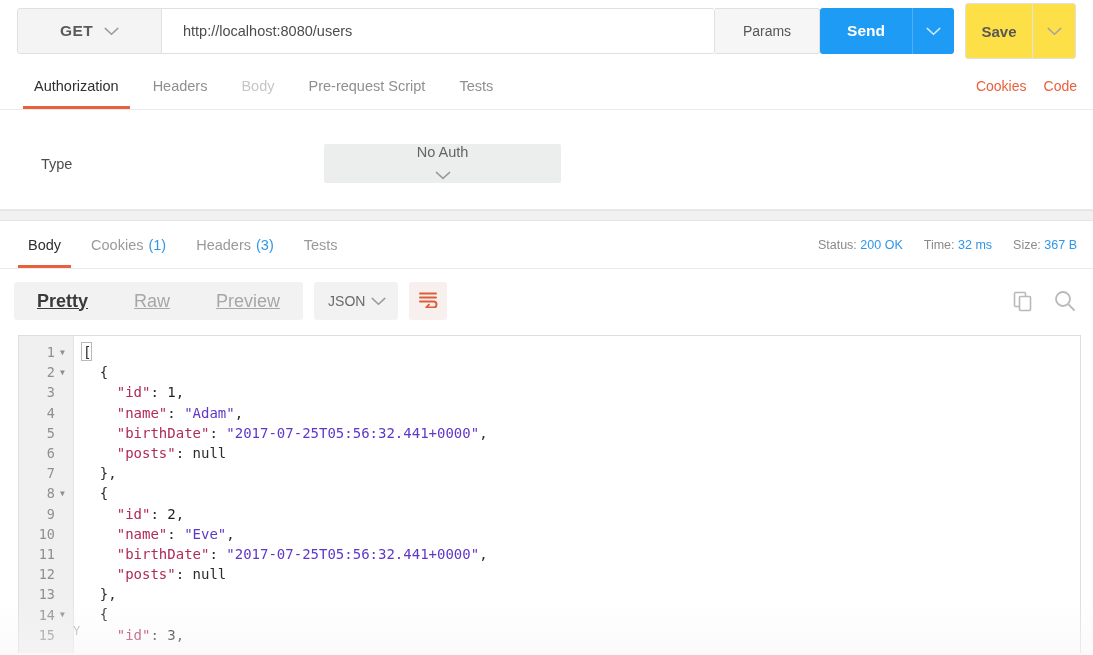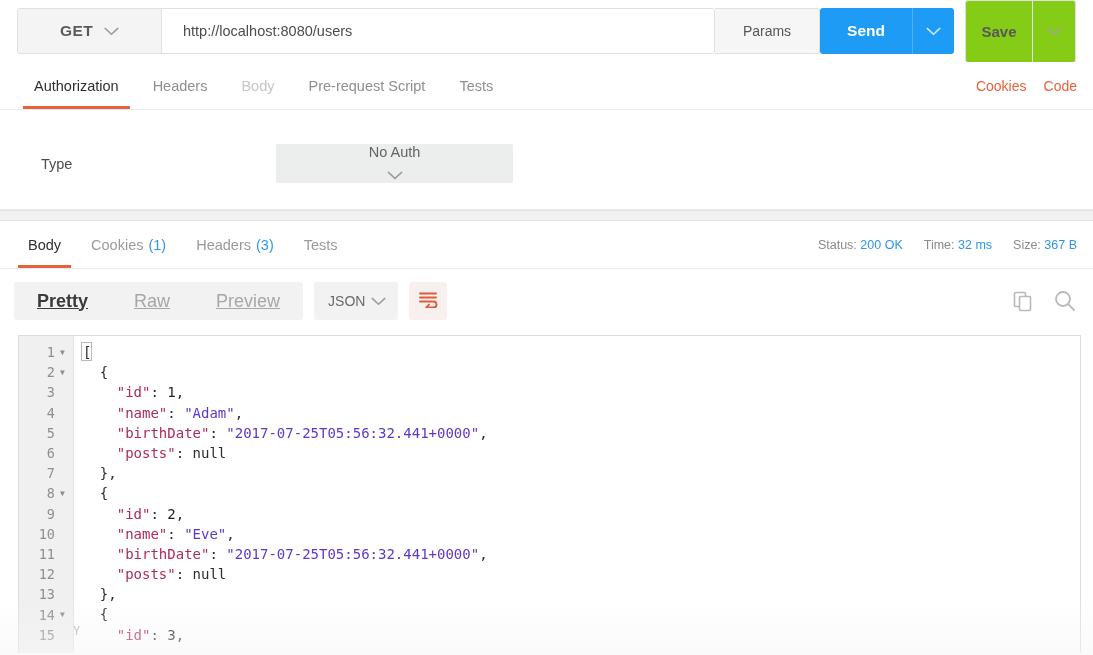--- a/index.html
+++ b/index.html
@@ -112,25 +112,25 @@
     width: 42px;
     display: flex;
     align-items: center;
     justify-content: center;
     border-left: 1px solid #4fb0f7;
     cursor: pointer;
   }
 
   .save-group {
     display: flex;
-    height: 63px;
+    height: 56px;
     margin-left: 11px;
     border: 1px solid #e0e0e0;
     border-radius: 3px;
-    background: #84cc16;
+    background: #fde047;
     overflow: hidden;
   }
   .save-btn {
     width: 66px;
     display: flex;
     align-items: center;
     justify-content: center;
     font-size: 15px;
     font-weight: bold;
     color: #585858;
@@ -200,21 +200,21 @@
     border-bottom: 1px solid #ebebeb;
   }
   .auth-row {
     position: absolute;
     left: 0; top: 34px;
     width: 100%;
     display: flex;
     align-items: center;
   }
   .auth-label {
-    width: 276px;
+    width: 324px;
     padding-left: 41px;
     font-size: 14.5px;
     color: #4c4c4c;
   }
   .auth-select {
     width: 237px;
     height: 39px;
     display: flex;
     align-items: center;
     justify-content: space-between;

